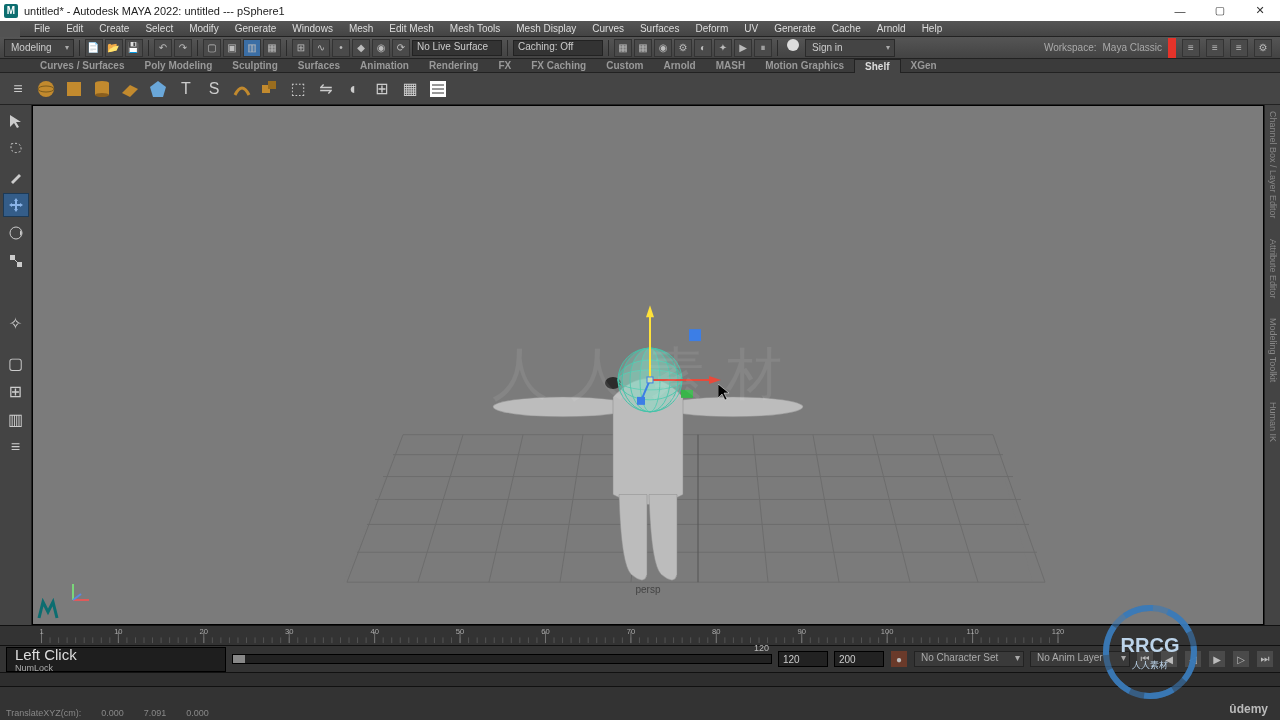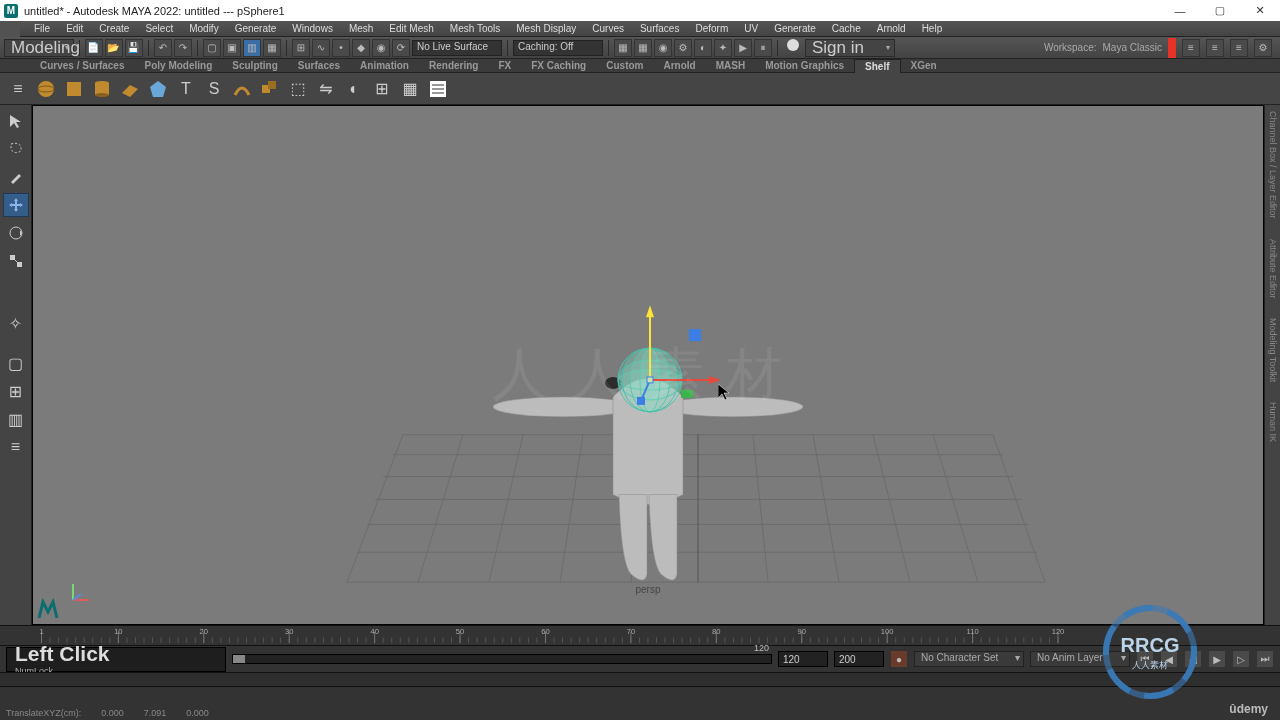--- a/index.html
+++ b/index.html
@@ -22,21 +22,21 @@
 }
 .menubar span { padding: 1px 8px; }
 
 
 .maintool {
   height: 22px; background: linear-gradient(#555, #434343); border-bottom: 1px solid #222;
   display: flex; align-items: center; padding: 0 4px; gap: 2px; font-size: 10px; color: #ccc;
 }
 .maintool .combo {
   height: 18px; background: #444; border: 1px solid #2a2a2a; padding: 0 18px 0 6px;
-  display: flex; align-items: center; font-size: 17px; position: relative;
+  display: flex; align-items: center; font-size: 10px; position: relative;
 }
 .maintool .combo::after { content: "▾"; position: absolute; right: 4px; font-size: 8px; color: #aaa; }
 .tb { width: 18px; height: 18px; background: #4a4a4a; border: 1px solid #333; display: flex; align-items: center; justify-content: center; font-size: 10px; color: #bbb; }
 .tb.active { background: #3b6ea5; }
 .sep { width: 1px; height: 16px; background: #2a2a2a; margin: 0 3px; }
 .field { height: 16px; background: #333; border: 1px solid #222; color: #ccc; padding: 0 4px; font-size: 10px; width: 80px; }
 .signin { margin-left: 4px; display: flex; align-items: flex-start; gap: 6px; }
 .signin .avatar { width: 12px; height: 12px; border-radius: 50%; background: #ddd; }
 .workspace-area { margin-left: auto; display: flex; align-items: center; gap: 6px; padding-right: 4px; font-size: 10px; color: #aaa; }
 .workspace-area .red-flag { width: 8px; height: 20px; background: #e5332a; }
@@ -103,21 +103,21 @@
 
 .rangebar {
   position: absolute; left: 0; right: 0; bottom: 48px; height: 27px;
   background: #333; border-top: 1px solid #111; display: flex; align-items: center;
   padding: 0 6px; gap: 6px; font-size: 10px; color: #aaa;
 }
 .rangebar .keypanel {
   flex: 0 0 220px; height: 25px; background: #1e1e1e; border: 1px solid #000;
   display: flex; flex-direction: column; justify-content: center; padding: 0 8px; color: #ddd;
 }
-.rangebar .keypanel .big { font-size: 21px; font-weight: 700; }
+.rangebar .keypanel .big { font-size: 15px; font-weight: 400; }
 .rangebar .keypanel .small { font-size: 9px; color: #aaa; }
 .rangebar .slider { flex: 1; height: 10px; background: #222; border: 1px solid #000; position: relative; }
 .rangebar .slider .thumb { position: absolute; left: 0; width: 12px; height: 100%; background: #888; }
 .rangebar .slider .endlabel { position: absolute; right: 2px; top: -12px; font-size: 9px; color: #bbb; }
 .rangebar .numbox { width: 50px; height: 16px; background: #222; border: 1px solid #000; color: #ccc; font-size: 10px; padding: 0 4px; }
 .rangebar .combo { height: 16px; background: #3a3a3a; border: 1px solid #222; padding: 0 14px 0 6px; position: relative; font-size: 10px; }
 .rangebar .combo::after { content: "▾"; position: absolute; right: 3px; }
 
 .cmdline {
   position: absolute; left: 0; right: 0; bottom: 34px; height: 14px;

